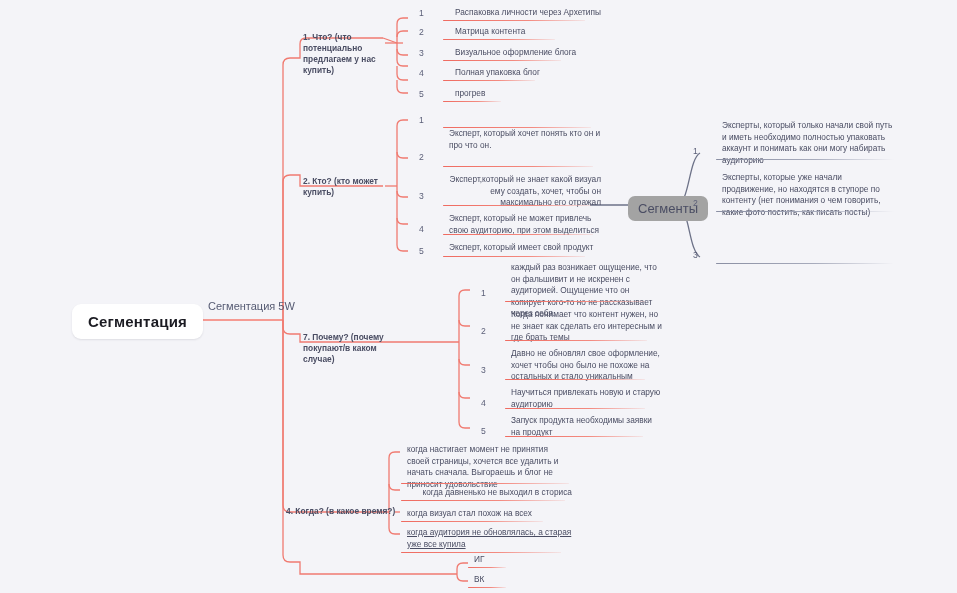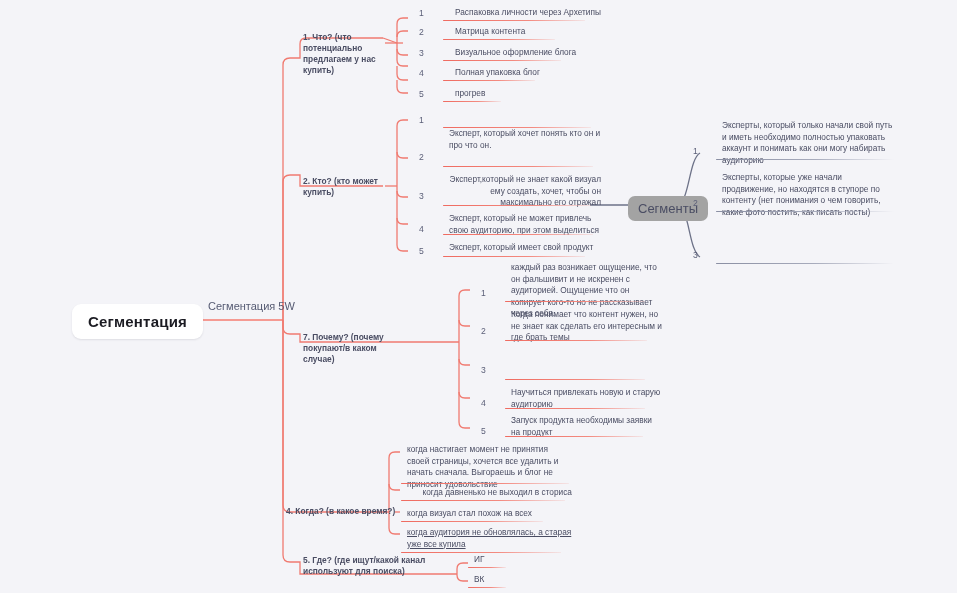--- a/index.html
+++ b/index.html
@@ -202,20 +202,21 @@
 
   <div class="num" style="left:481px;top:288px;">1</div>
   <div class="node leaf" style="left:511px;top:262px;width:152px;">каждый раз возникает ощущение, что он фальшивит и не искренен с аудиторией. Ощущение что он копирует кого-то но не рассказывает через себя.</div>
   <div class="ul strong" style="left:505px;top:301px;width:140px;"></div>
 
   <div class="num" style="left:481px;top:326px;">2</div>
   <div class="node leaf" style="left:511px;top:309px;width:152px;">Когда понимает что контент нужен, но не знает как сделать его интересным и где брать темы</div>
   <div class="ul strong" style="left:505px;top:340px;width:142px;"></div>
 
   <div class="num" style="left:481px;top:365px;">3</div>
+  <div class="node leaf" style="left:511px;top:348px;width:152px;">Давно не обновлял свое оформление, хочет чтобы оно было не похоже на остальных и стало уникальным</div>
   <div class="ul strong" style="left:505px;top:379px;width:140px;"></div>
 
   <div class="num" style="left:481px;top:398px;">4</div>
   <div class="node leaf" style="left:511px;top:387px;width:152px;">Научиться привлекать новую и старую аудиторию</div>
   <div class="ul strong" style="left:505px;top:408px;width:140px;"></div>
 
   <div class="num" style="left:481px;top:426px;">5</div>
   <div class="node leaf" style="left:511px;top:415px;width:152px;">Запуск продукта необходимы заявки на продукт</div>
   <div class="ul strong" style="left:505px;top:436px;width:138px;"></div>
 
@@ -226,21 +227,20 @@
 
   <div class="node leaf" style="left:407px;top:487px;width:165px;text-align:right;">когда давненько не выходил в сториса</div>
   <div class="ul strong" style="left:401px;top:500px;width:164px;"></div>
 
   <div class="node leaf" style="left:407px;top:508px;width:165px;">когда визуал стал похож на всех</div>
   <div class="ul strong" style="left:401px;top:521px;width:142px;"></div>
 
   <div class="node leaf" style="left:407px;top:527px;width:165px;text-decoration:underline;">когда аудитория не обновлялась, а старая уже все купила</div>
   <div class="ul strong" style="left:401px;top:552px;width:160px;"></div>
 
-  <div class="node branch-label" style="left:303px;top:555px;width:134px;">5. Где? (где ищут/какой канал используют для поиска)</div>
 
   <div class="node leaf" style="left:474px;top:554px;width:60px;">ИГ</div>
   <div class="ul strong" style="left:468px;top:567px;width:38px;"></div>
 
   <div class="node leaf" style="left:474px;top:574px;width:60px;">ВК</div>
   <div class="ul strong" style="left:468px;top:587px;width:38px;"></div>
 
   <div class="node segbox" style="left:628px;top:196px;">Сегменты</div>
 
   <div class="num" style="left:693px;top:146px;">1</div>

